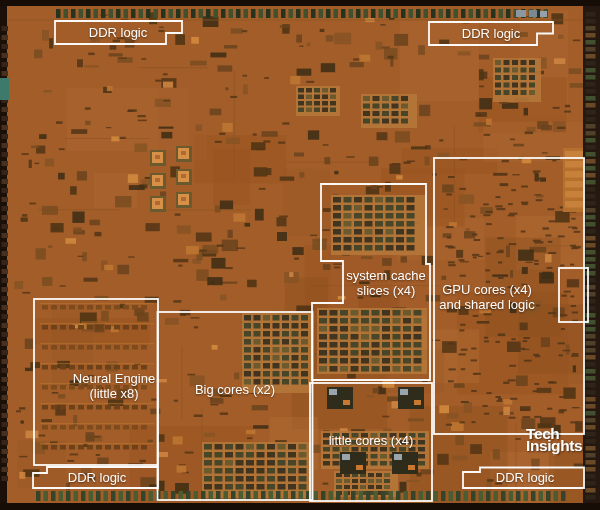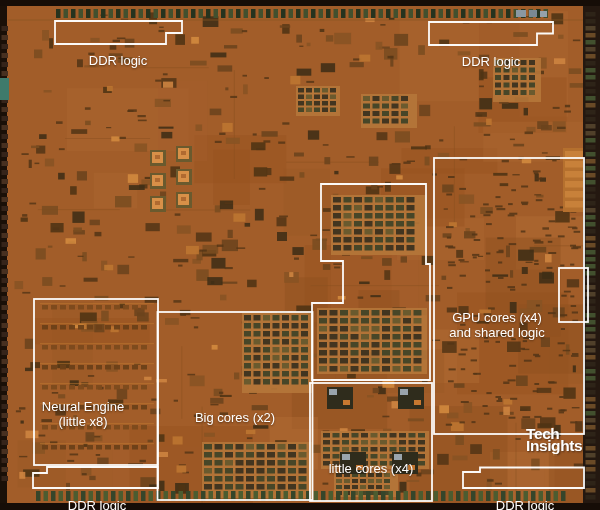--- a/index.html
+++ b/index.html
@@ -8,21 +8,21 @@
     background:#1e130b;
     font-family:"Liberation Sans", sans-serif;
   }
   .stage svg{position:absolute;left:0;top:0;display:block;}
   #outlines polygon,#outlines rect{
     fill:none;stroke:#ffffff;stroke-width:1.8;stroke-opacity:.97;
   }
   .lbl{
     position:absolute;transform:translate(-50%,-50%);
     color:#ffffff;font-size:13px;line-height:14.5px;text-align:center;
-    white-space:nowrap;text-shadow:0 1px 2px rgba(40,20,5,.6);margin-top:28px;
+    white-space:nowrap;text-shadow:0 1px 2px rgba(40,20,5,.6);
   }
   .lbl span{display:block;}
   .wm{
     position:absolute;color:#ffffff;font-weight:bold;font-size:15.5px;
     line-height:11.5px;letter-spacing:-0.4px;
     text-shadow:1px 1px 2px rgba(0,0,0,.55);
   }
   .wm span{display:block;}
 </style>
 </head>
@@ -1605,31 +1605,35 @@
       <rect x="434" y="158" width="150" height="276"></rect>
       <rect x="559" y="268" width="29" height="54"></rect>
     </g>
   </svg>
 
   <div class="lbl" style="left:118px;top:32.5px">DDR logic</div>
   <div class="lbl" style="left:491px;top:33.5px">DDR logic</div>
   <div class="lbl" style="left:97px;top:477.5px">DDR logic</div>
   <div class="lbl" style="left:525px;top:478px">DDR logic</div>
 
-  <div class="lbl" style="left:83px;top:386px">
+  <div class="lbl" style="left:114px;top:386px">
     <span>Neural Engine</span>
     <span>(little x8)</span>
   </div>
 
   <div class="lbl" style="left:235px;top:390px">Big cores (x2)</div>
 
   <div class="lbl" style="left:371px;top:441px">little cores (x4)</div>
 
+  <div class="lbl" style="left:386px;top:283px">
+    <span>system cache</span>
+    <span>slices (x4)</span>
+  </div>
 
-  <div class="lbl" style="left:497px;top:297px">
+  <div class="lbl" style="left:487px;top:297px">
     <span>GPU cores (x4)</span>
     <span>and shared logic</span>
   </div>
 
   <div class="wm" style="left:526px;top:428px">
     <span>Tech</span>
     <span>Insights</span>
   </div>
 
 </div>

